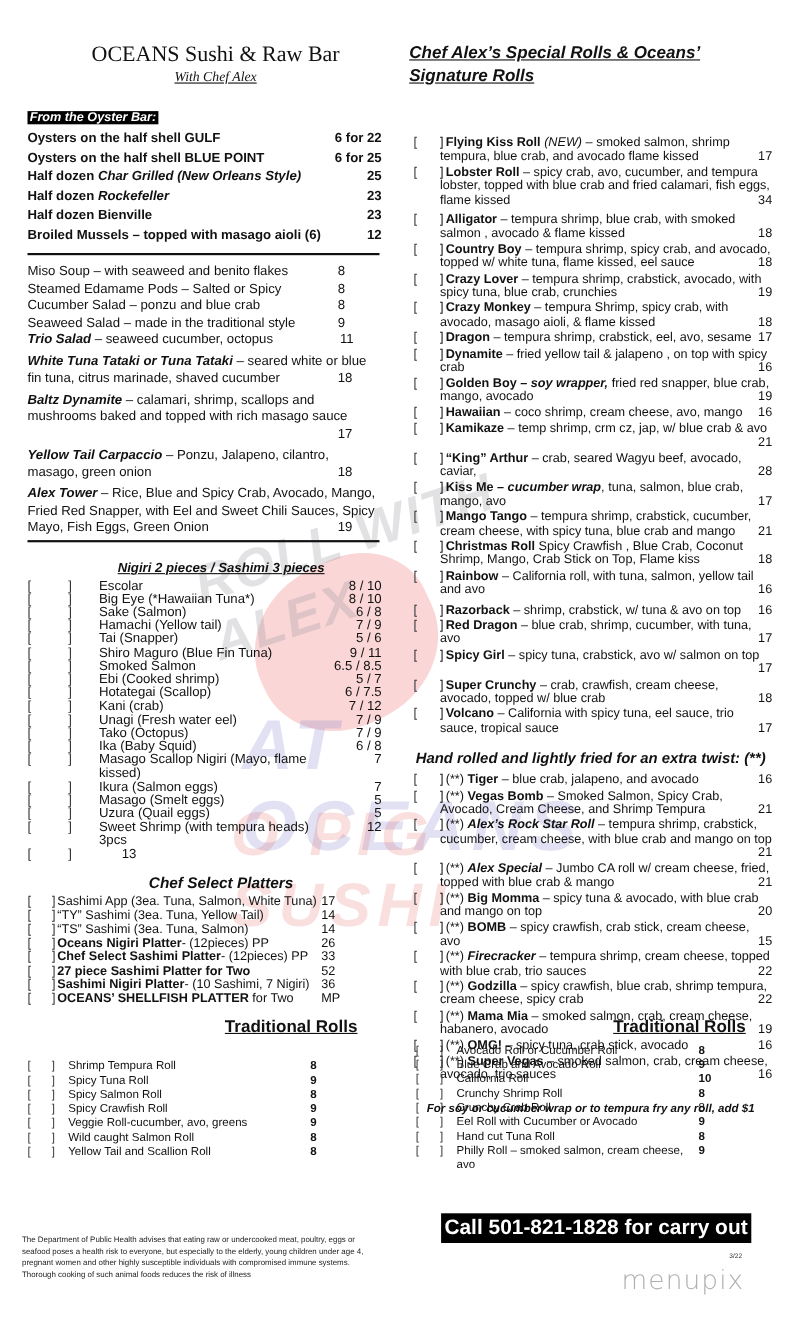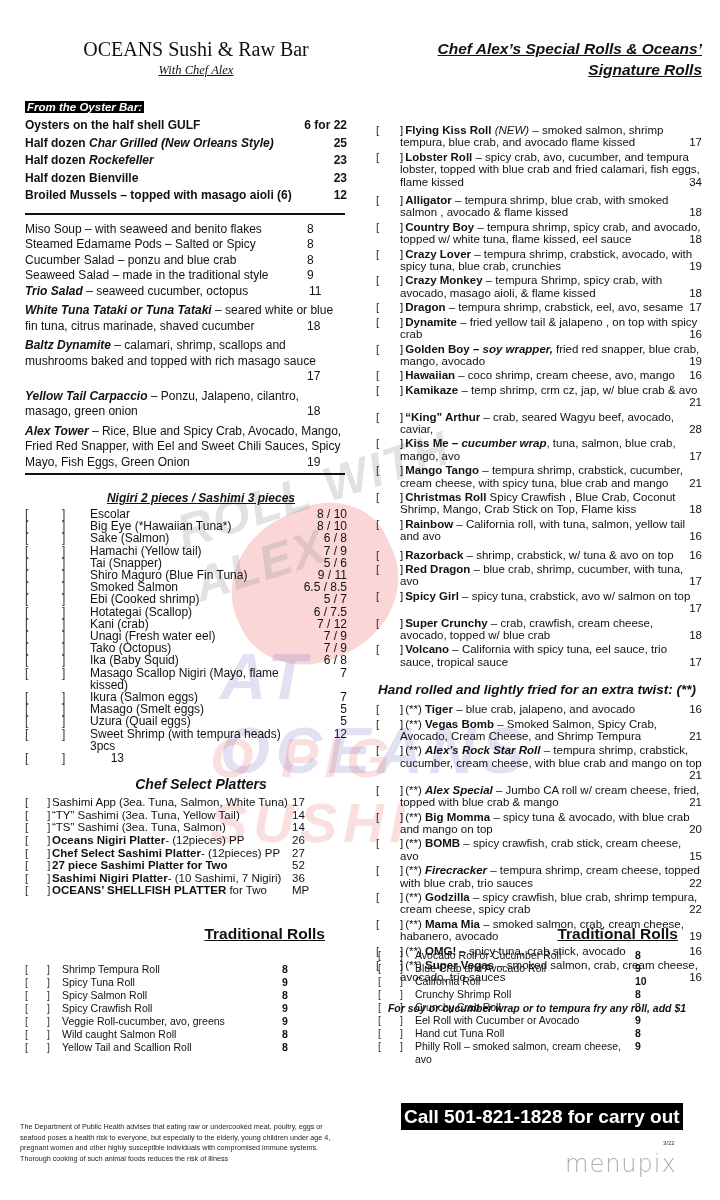--- a/index.html
+++ b/index.html
@@ -46,21 +46,21 @@
   .nigiri-row .price { width: 52px; text-align: right; }
 
   .platter-head { text-align: center; font-weight: bold; font-style: italic; font-size: 14px; margin-top: 12px; margin-left: 30px; }
   .platter-list { margin-top: 4px; font-size: 11.5px; }
   .platter-row { display: flex; line-height: 12.6px; }
   .platter-row .bk2 { width: 27px; color: #333; }
   .platter-row .name { width: 240px; }
   .platter-row .price { width: 40px; }
   .platter-note { font-size: 11.5px; margin-top: 14px; margin-left: 8px; }
 
-  .sec-title { font-weight: bold; font-style: italic; font-size: 15.5px; text-align: right; text-decoration: underline; line-height: 21px; }
+  .sec-title { font-weight: bold; font-style: italic; font-size: 15.5px; text-align: left; text-decoration: underline; line-height: 21px; }
   .roll-list { margin-top: 44px; font-size: 11.5px; }
   .roll-row { position: relative; padding-left: 28px; line-height: 12.4px; margin-bottom: 2px; }
   .roll-row .lb { position: absolute; left: 4px; top: 0; color: #333; }
   .roll-row .rb { margin-right: 2px; }
   .roll-row .price { float: right; }
   .roll-row.gap { margin-top: 6px; }
   .sub-head { font-weight: bold; font-style: italic; font-size: 13.5px; text-align: center; margin-top: 14px; margin-bottom: 6px; }
   .wrap-note { font-weight: bold; font-style: italic; font-size: 10.5px; text-align: center; margin-top: 18px; }
 
   .trad { position: absolute; top: 925px; }
@@ -94,20 +94,24 @@
 
 <div class="left">
   <div class="title">OCEANS Sushi &amp; Raw Bar</div>
   <div class="subtitle">With Chef Alex</div>
 
   <div class="oyster-head">From the Oyster Bar:</div>
   <div class="oyster-list" id="oyster-list">
       <div class="oyster-row">
         <span class="name"><span>Oysters on the half shell GULF</span><i></i></span>
         <span class="price">6 for 22</span>
+      </div>
+      <div class="oyster-row">
+        <span class="name"><span>Oysters on the half shell BLUE POINT</span><i></i></span>
+        <span class="price">6 for 25</span>
       </div>
       <div class="oyster-row">
         <span class="name"><span>Half dozen </span><i>Char Grilled (New Orleans Style)</i></span>
         <span class="price">25</span>
       </div>
       <div class="oyster-row">
         <span class="name"><span>Half dozen </span><i>Rockefeller</i></span>
         <span class="price">23</span>
       </div>
       <div class="oyster-row">
@@ -326,21 +330,21 @@
         <span class="price">14</span>
       </div>
       <div class="platter-row">
         <span class="bk2">[&nbsp;&nbsp;&nbsp;&nbsp;&nbsp;&nbsp;]</span>
         <span class="name"><b>Oceans Nigiri Platter</b><span>- (12pieces) PP</span></span>
         <span class="price">26</span>
       </div>
       <div class="platter-row">
         <span class="bk2">[&nbsp;&nbsp;&nbsp;&nbsp;&nbsp;&nbsp;]</span>
         <span class="name"><b>Chef Select Sashimi Platter</b><span>- (12pieces) PP</span></span>
-        <span class="price">27</span>
+        <span class="price">33</span>
       </div>
       <div class="platter-row">
         <span class="bk2">[&nbsp;&nbsp;&nbsp;&nbsp;&nbsp;&nbsp;]</span>
         <span class="name"><b>27 piece Sashimi Platter for Two</b><span></span></span>
         <span class="price">52</span>
       </div>
       <div class="platter-row">
         <span class="bk2">[&nbsp;&nbsp;&nbsp;&nbsp;&nbsp;&nbsp;]</span>
         <span class="name"><b>Sashimi Nigiri Platter</b><span>- (10 Sashimi, 7 Nigiri)</span></span>
         <span class="price">36</span>

